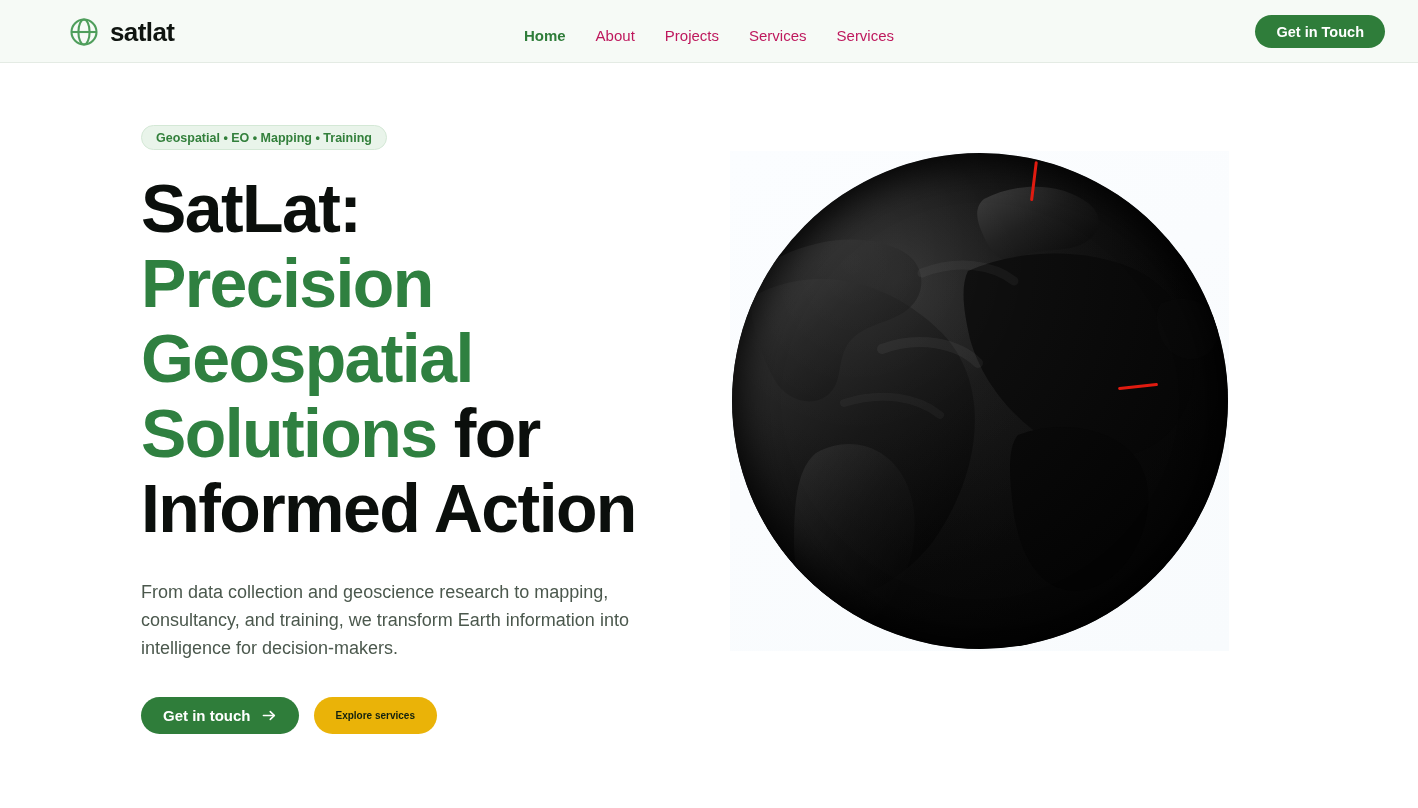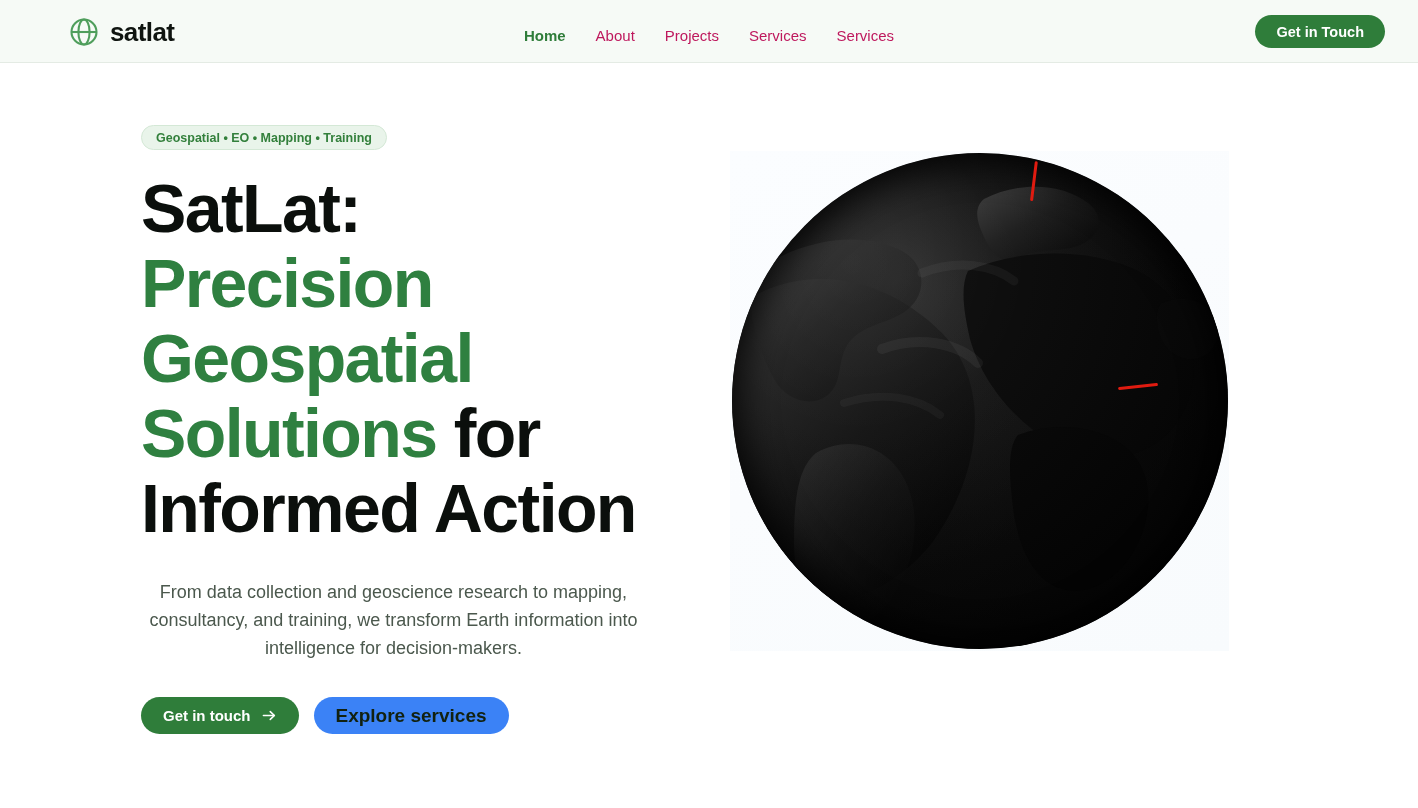--- a/index.html
+++ b/index.html
@@ -80,43 +80,43 @@
     font-weight:700; color:#0b0f0c;
     letter-spacing:-1.6px;
     max-width:500px;
   }
   .hero-title .accent{ color:#2f8040; }
 
   .hero-sub{
     margin-top:32px;
     width:505px;
     font-size:18px; line-height:28px;
-    color:#4b584d; font-weight:400;text-align:center;
+    color:#4b584d; font-weight:400;
   }
 
   .hero-actions{
     margin-top:35px;
     display:flex; align-items:center; gap:15px;
   }
   .btn{
     display:inline-flex; align-items:center; justify-content:center;
     border:none; border-radius:999px; cursor:pointer;
     font-family:"Liberation Sans", sans-serif;
     white-space:nowrap;
   }
   .btn-primary{
     height:37px; padding:0 22px; gap:11px;
     background:#2f7d3a; color:#ffffff;
     font-size:15px; font-weight:600;
   }
   .btn-primary .arrow-ico{ display:block; width:15px; height:15px; }
   .btn-secondary{
     height:37px; padding:0 22px;
-    background:#3b82f6; color:#12210f;
-    font-size:19px; font-weight:600;
+    background:#eab308; color:#12210f;
+    font-size:10px; font-weight:600;
   }
 
   
   .globe-panel{
     position:absolute; left:730px; top:88px;
     width:499px; height:500px;
     background:linear-gradient(150deg,#fbfdff 0%,#fafcfe 45%,#f8fbfd 100%);
     overflow:hidden;
   }
   .globe-glow{

